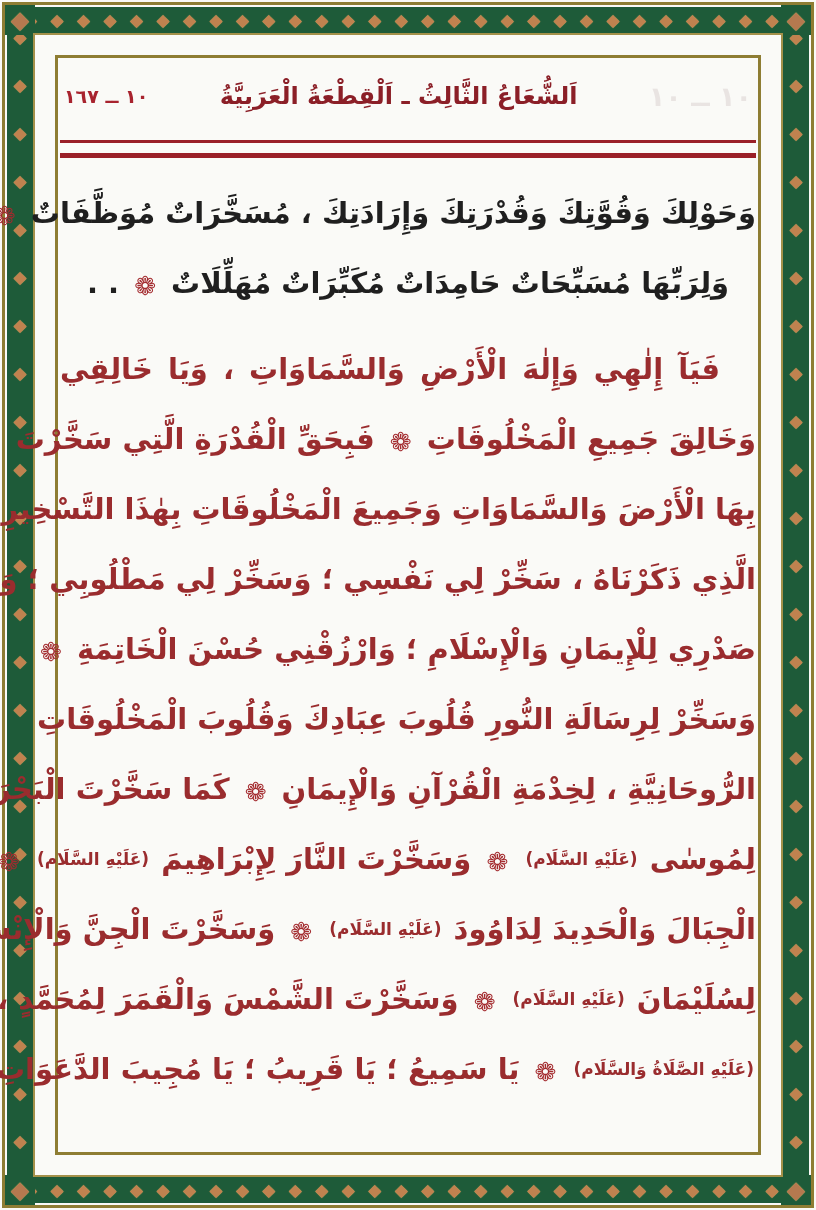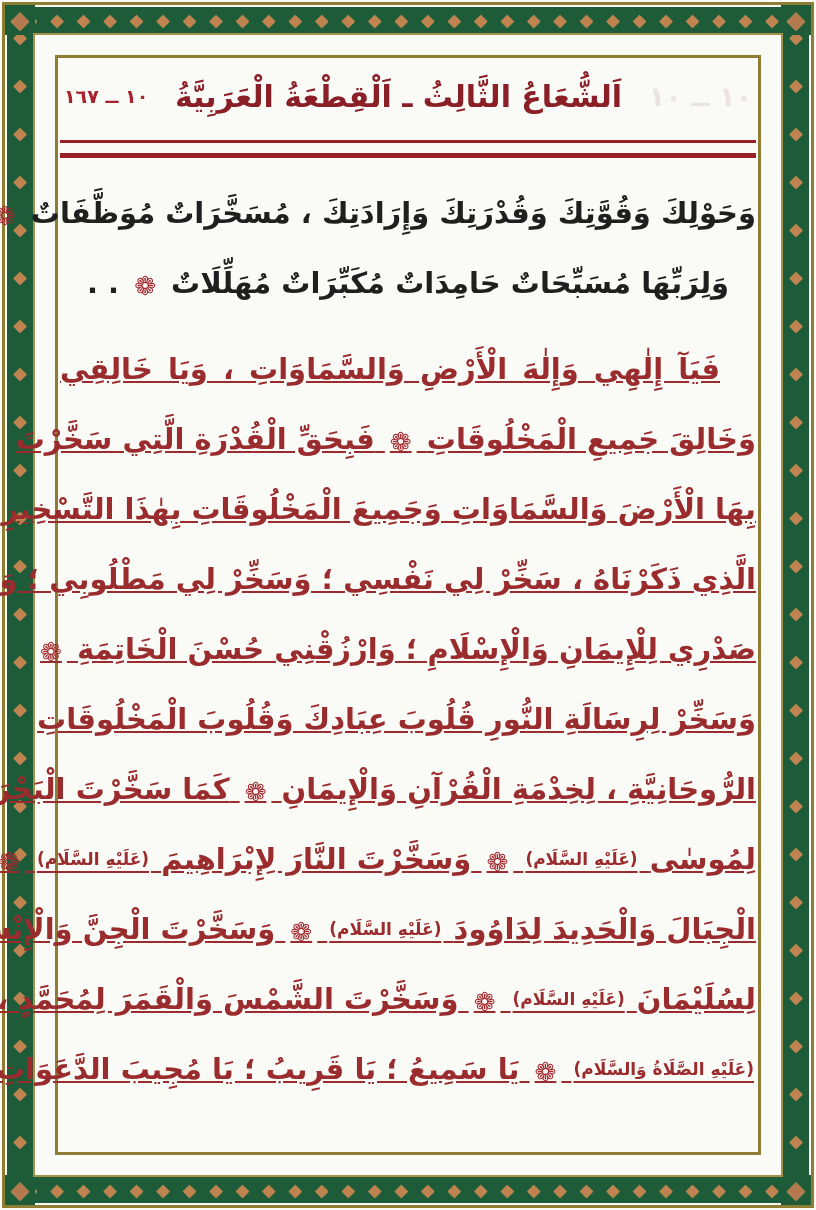--- a/index.html
+++ b/index.html
@@ -19,27 +19,27 @@
   .c-tl{top:5px;left:5px;} .c-tr{top:5px;right:5px;}
   .c-bl{bottom:5px;left:5px;} .c-br{bottom:5px;right:5px;}
   .gold-mid{position:absolute;inset:33px;border:2px solid #a4914a;pointer-events:none;}
   .gold-inner{position:absolute;inset:55px;border:3px solid #8e7d33;pointer-events:none;}
 
   
   .content{position:absolute;left:60px;right:60px;top:58px;bottom:60px;direction:rtl;}
   .header{display:flex;flex-direction:row;align-items:center;justify-content:space-between;
           height:72px;margin-top:2px;padding:0 4px;}
   .faint-nums{color:#e9e4e2;font-size:27px;font-weight:700;letter-spacing:3px;white-space:nowrap;}
-  .title{color:#8b1f27;font-size:30px;font-weight:700;white-space:nowrap;}
+  .title{color:#8b1f27;font-size:24px;font-weight:700;white-space:nowrap;}
   .page-nums{color:#a8232e;font-size:19px;font-weight:700;letter-spacing:3px;white-space:nowrap;}
   .red-rule{height:10px;border-top:3px solid #9a2028;border-bottom:5px solid #9a2028;margin-top:8px;}
 
   .para{margin-top:14px;}
   .para1{color:#1f1f1f;margin-top:20px;}
-  .para2{color:#9a2c2e;margin-top:16px;text-decoration:underline;}
+  .para2{color:#9a2c2e;margin-top:16px;}
   .line{direction:rtl;height:70px;line-height:70px;font-size:29px;font-weight:700;
         text-align:justify;text-align-last:justify;white-space:nowrap;overflow:visible;}
   .line.center{text-align:right;text-align-last:center;}
   .line.start{text-align:right;text-align-last:right;}
   .rosette{color:#a32a2e;font-size:26px;margin:0 5px;vertical-align:-2px;}
   .salam{font-size:17px;letter-spacing:0;margin:0 2px;vertical-align:4px;font-weight:700;}
   .seg{white-space:nowrap;}
 </style>
 </head>
 <body>

